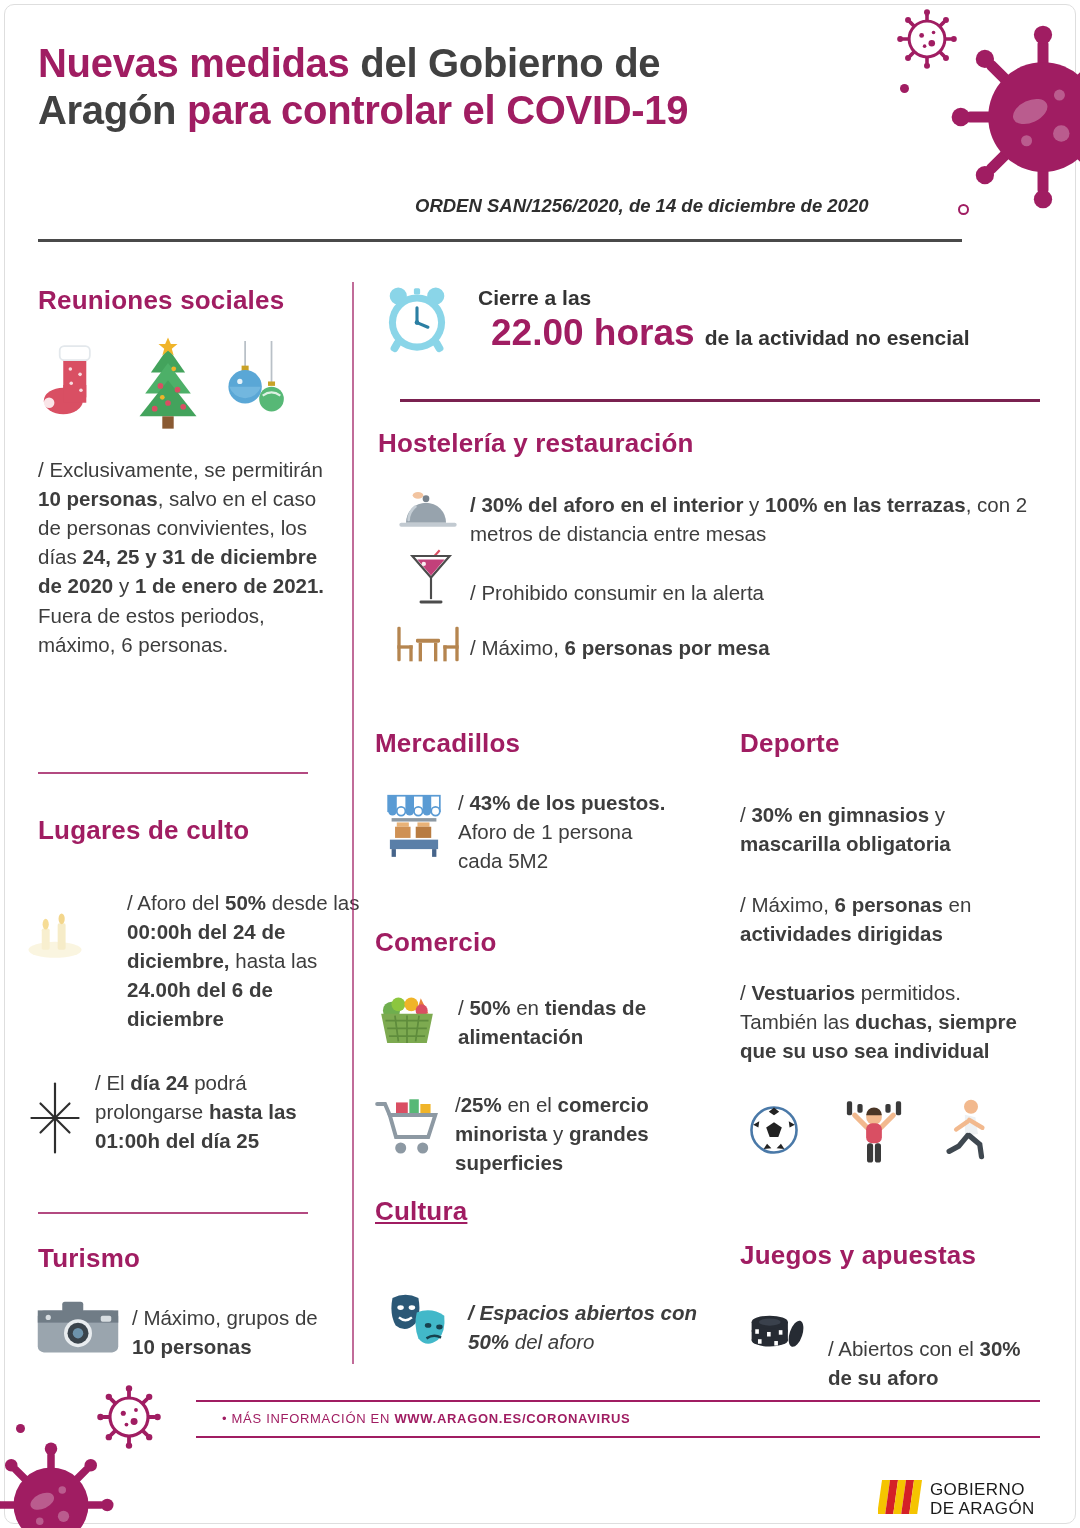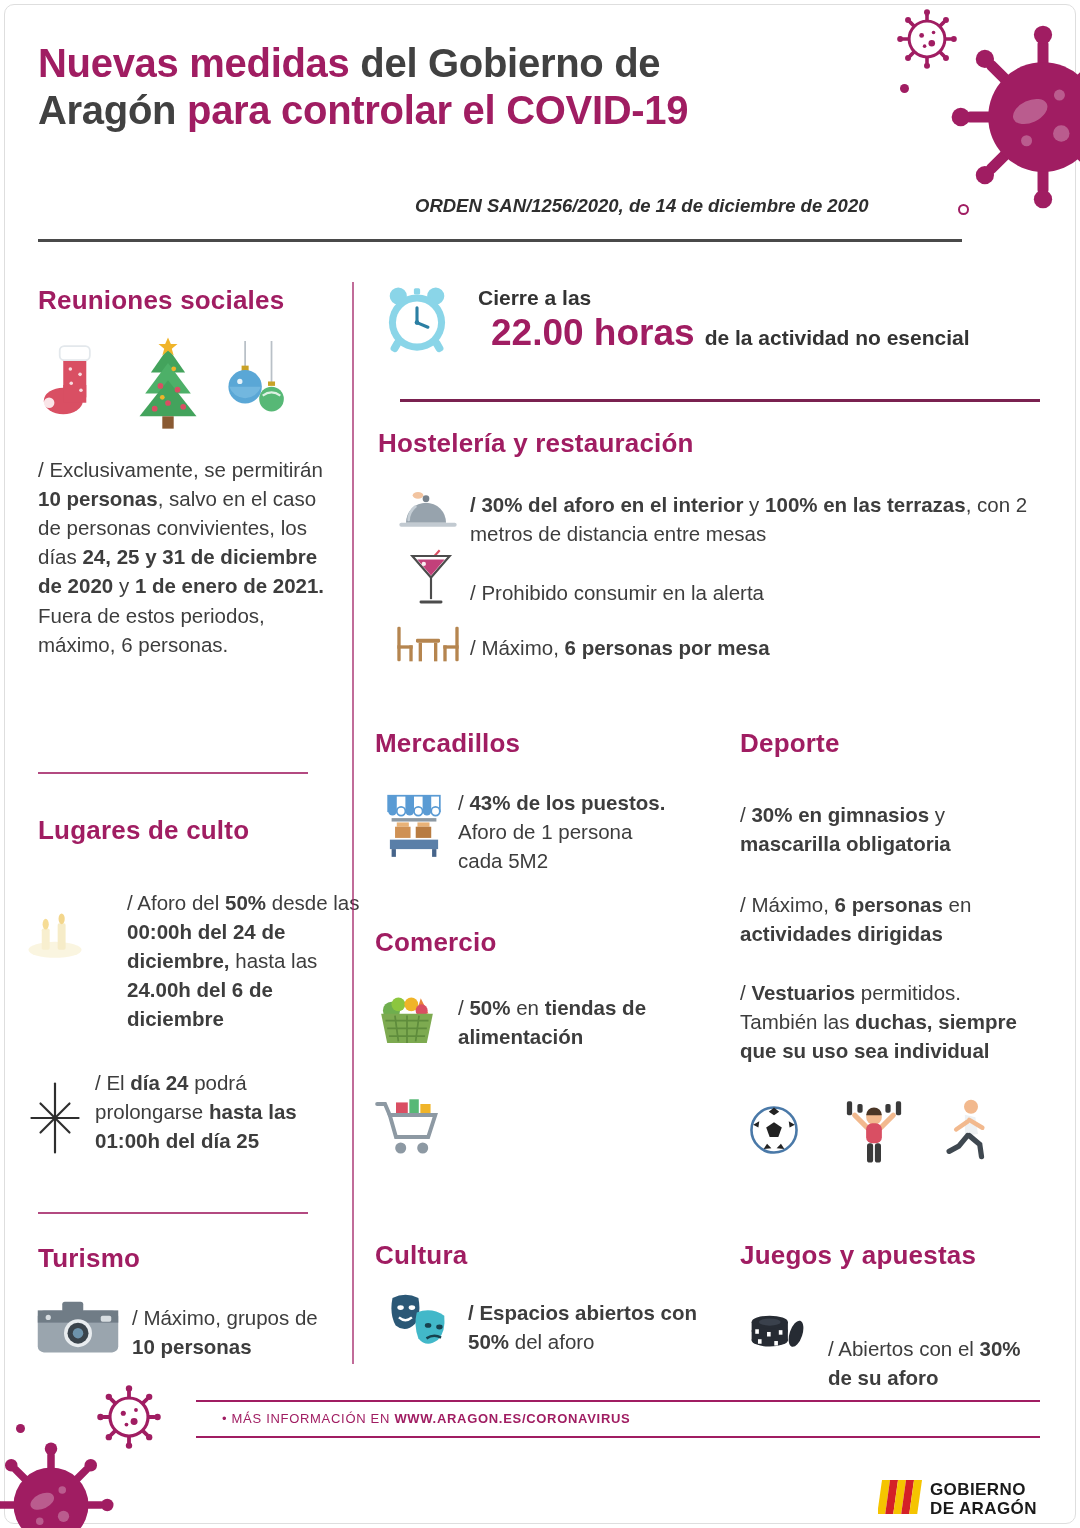--- a/index.html
+++ b/index.html
@@ -18,21 +18,21 @@
   .alert { font-size:33px; color:#4c4c4c; }
   .alert sup { font-size:19px; }
   .order { font-size:18.5px; font-style:italic; font-weight:600; color:#2e2e2e; }
   .sec-title { font-size:26px; font-weight:700; color:var(--accent); letter-spacing:0.2px; }
   .body-text { font-size:20.5px; line-height:1.42; color:#3d3d3d; }
   .hr { background:var(--accent); }
   .closure-line1 { font-size:21px; font-weight:700; color:#333; }
   .closure-time { font-size:37px; font-weight:700; color:var(--accent);margin-left:13px; }
   .closure-suffix { font-size:21px; font-weight:700; color:#333; margin-left:10px; }
   .footer-info { font-size:13px; color:var(--accent); letter-spacing:0.7px; }
-  .logo-text { font-size:17px; font-weight:700; color:#1a1a1a; line-height:1.12; letter-spacing:0.4px; }
+  .logo-text { font-size:17px; font-weight:400; color:#1a1a1a; line-height:1.12; letter-spacing:0.4px; }
   .v-str { stroke:var(--accent); }
   .v-fil { fill:var(--accent); }
   svg { display:block; }
 </style>
 </head>
 <body>
 
 <div class="page">
   <div class="frame"></div>
 
@@ -301,37 +301,38 @@
 
   <svg class="abs" style="left:374px; top:1086px; width:66px; height:80px;" viewBox="0 0 84 84">
     <rect x="28" y="12" width="15" height="16" fill="#d94f63"></rect>
     <rect x="45" y="8" width="12" height="20" fill="#57b876"></rect>
     <rect x="59" y="14" width="13" height="14" fill="#f0b429"></rect>
     <path d="M20 28 h58 l-9 28 h-41 z" fill="none" stroke="#8d99a3" stroke-width="5"></path>
     <path d="M4 14 h10 l6 14" fill="none" stroke="#8d99a3" stroke-width="5" stroke-linecap="round"></path>
     <circle cx="34" cy="70" r="7" fill="#8d99a3"></circle>
     <circle cx="62" cy="70" r="7" fill="#8d99a3"></circle>
   </svg>
-
-  <div class="abs sec-title" style="left:375px; top:1240px;">Cultura</div>
+  <div class="abs body-text" style="left:455px; top:1090px; width:245px;"><span>/</span><span class="b">25%</span><span> en el </span><span class="b">comercio minorista</span><span> y </span><span class="b">grandes superficies</span></div>
+
+  <div class="abs sec-title" style="left:375px; top:1196px;text-decoration:underline;">Cultura</div>
   <svg class="abs" style="left:386px; top:1292px; width:68px; height:62px;" viewBox="0 0 84 74">
     <path d="M8 6 q16 -8 32 0 q4 20 -4 32 q-12 12 -24 2 q-8 -14 -4 -34z" fill="#2b5876"></path>
     <g fill="#fff">
         <ellipse cx="18" cy="18" rx="4" ry="3"></ellipse>
         <ellipse cx="32" cy="18" rx="4" ry="3"></ellipse>
       </g>
     <path d="M16 30 q8 7 16 0" stroke="#fff" stroke-width="3" fill="none"></path>
     <path d="M38 24 q18 -7 34 4 q2 20 -8 30 q-14 10 -24 -2 q-6 -16 -2 -32z" fill="#42b8c9"></path>
     <g fill="#17424f">
         <ellipse cx="52" cy="40" rx="4" ry="3"></ellipse>
         <ellipse cx="66" cy="42" rx="4" ry="3"></ellipse>
       </g>
     <path d="M50 56 q9 -6 18 -1" stroke="#17424f" stroke-width="3" fill="none"></path>
   </svg>
-  <div class="abs body-text" style="left:468px; top:1298px; width:230px;"><span class="b">/ Espacios abiertos con 50%</span><span> del aforo</span></div>
+  <div class="abs body-text" style="left:468px; top:1298px; width:230px;font-style:italic;"><span class="b">/ Espacios abiertos con 50%</span><span> del aforo</span></div>
 
   <div class="abs sec-title" style="left:740px; top:728px;">Deporte</div>
   <div class="abs body-text" style="left:740px; top:800px; width:280px;"><span>/ </span><span class="b">30% en gimnasios</span><span> y </span><span class="b">mascarilla obligatoria</span></div>
   <div class="abs body-text" style="left:740px; top:890px; width:280px;"><span>/ Máximo, </span><span class="b">6 personas</span><span> en </span><span class="b">actividades dirigidas</span></div>
   <div class="abs body-text" style="left:740px; top:978px; width:300px;"><span>/ </span><span class="b">Vestuarios</span><span> permitidos. También las </span><span class="b">duchas, siempre que su uso sea individual</span></div>
 
   <svg class="abs" style="left:748px; top:1104px; width:52px; height:52px;" viewBox="0 0 60 60">
     <circle cx="30" cy="30" r="26" fill="#fff" stroke="#4a79a8" stroke-width="3"></circle>
     <polygon points="30,21 39,27 35,38 25,38 21,27" fill="#222"></polygon>
     <g fill="#222">

